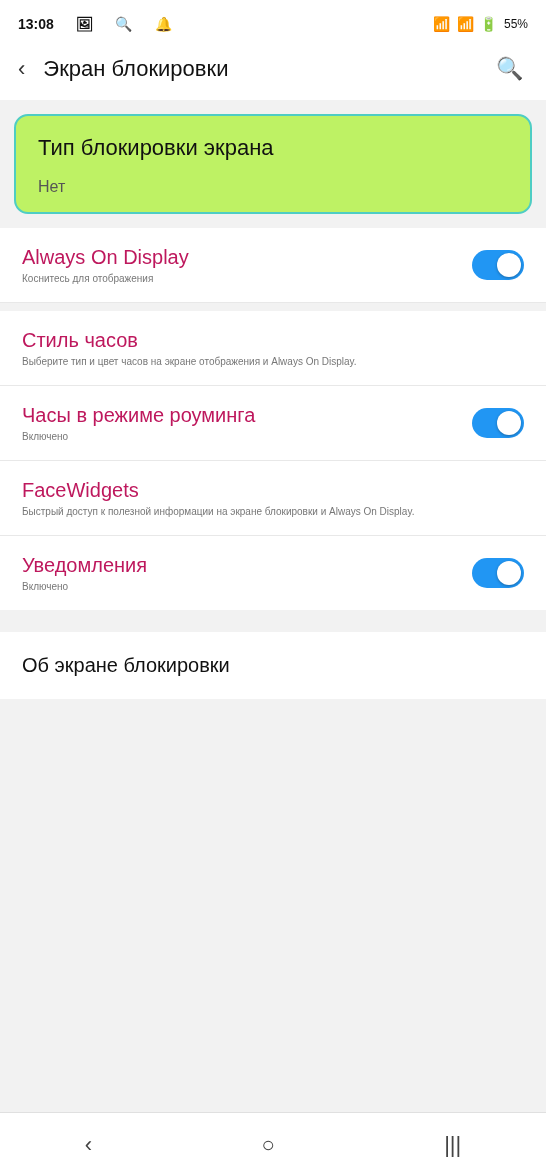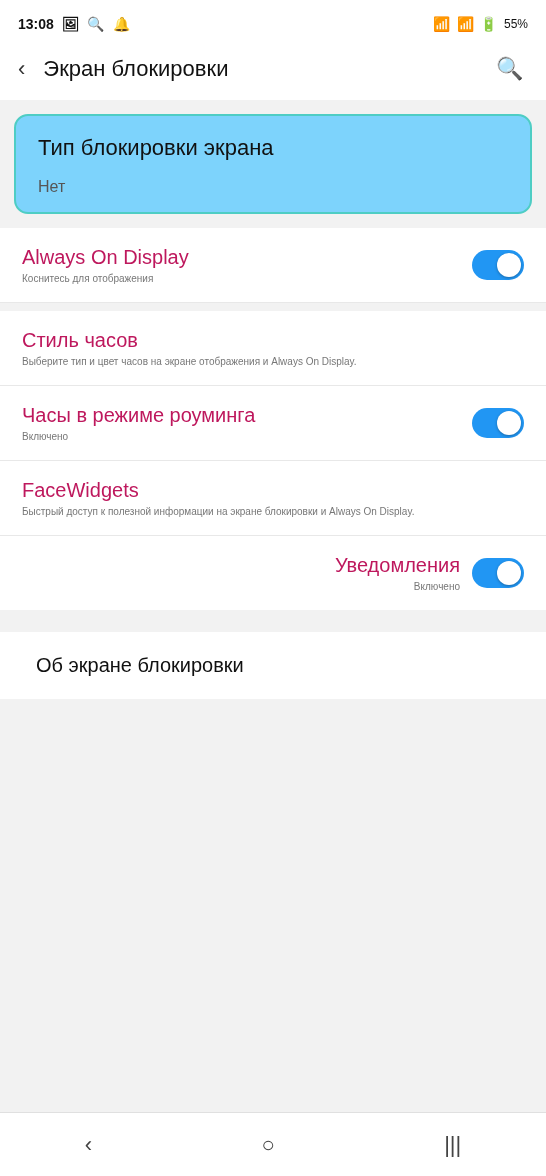--- a/index.html
+++ b/index.html
@@ -19,21 +19,21 @@
       background: #ffffff;
       display: flex;
       justify-content: space-between;
       align-items: center;
       padding: 10px 18px 6px 18px;
       height: 44px;
     }
     .status-left {
       display: flex;
       align-items: center;
-      gap: 8px;
+      gap: 22px;
       font-size: 14px;
       font-weight: 600;
       color: #111;
     }
     .status-right {
       display: flex;
       align-items: center;
       gap: 6px;
       font-size: 12px;
       color: #111;
@@ -74,21 +74,21 @@
       flex: 1;
       background: #f2f2f2;
       padding: 14px 0 0 0;
       display: flex;
       flex-direction: column;
       gap: 0;
     }
 
     
     .card-highlighted {
-      background: #7dd3fc;
+      background: #bef264;
       margin: 0 14px 14px 14px;
       border-radius: 14px;
       border: 2.5px solid #4ecdc4;
       padding: 18px 28px 16px 22px;
       cursor: pointer;
     }
     .card-title {
       font-size: 22px;
       font-weight: 400;
       color: #111;
@@ -110,21 +110,20 @@
     .setting-row {
       display: flex;
       align-items: center;
       padding: 16px 22px;
       border-bottom: 1px solid #e8e8e8;
       cursor: pointer;
       background: #fff;
     }
     .setting-row:last-child {
       border-bottom: none;
-      text-align: right;
     }
     .setting-text {
       flex: 1;
     }
     .setting-title {
       font-size: 20px;
       font-weight: 400;
       color: #be185d;
       line-height: 1.3;
     }
@@ -158,21 +157,21 @@
       transition: right 0.2s;
       box-shadow: 0 1px 3px rgba(0,0,0,0.3);
     }
 
     
     .about-section {
       background: #ffffff;
       margin: 0 0 0 0;
     }
     .about-row {
-      padding: 22px 36px;
+      padding: 22px 22px;
     }
     .about-title {
       font-size: 20px;
       font-weight: 400;
       color: #111;
     }
 
     
     .bottom-nav {
       background: #ffffff;

